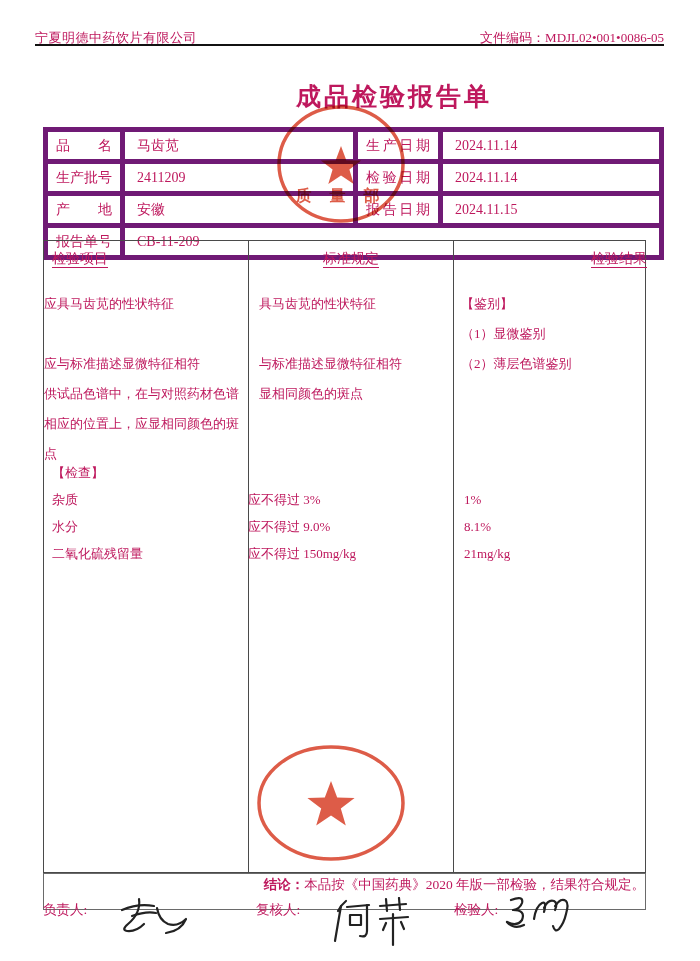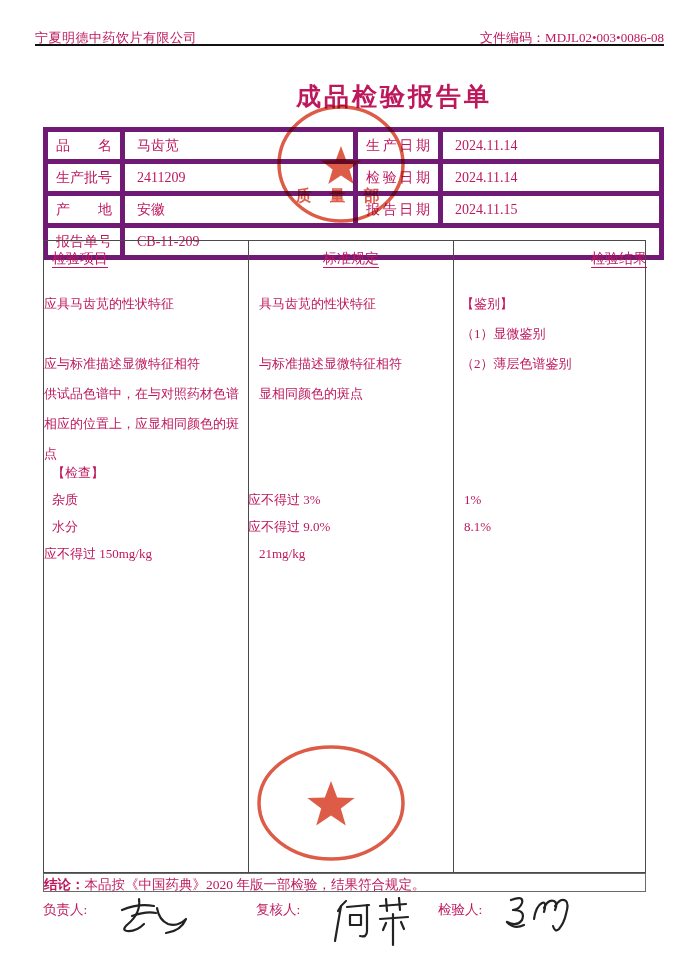--- a/index.html
+++ b/index.html
@@ -36,43 +36,43 @@
   .t2-head.h3{left:410px;width:193px;text-align:right;}
   .t2-grid{position:absolute;left:0;width:603px;display:grid;grid-template-columns:204px 205px 194px;}
   .t2-grid.ga{top:48px;grid-auto-rows:30px;}
   .t2-grid.gb{top:218px;grid-auto-rows:27px;}
   .t2-grid>div{font-size:13px;line-height:inherit;display:flex;align-items:center;white-space:nowrap;overflow:hidden;}
   .t2-grid>div.c1{padding-left:8px;}
   .t2-grid>div.c2{padding-left:0;}
   .t2-grid>div.c3{padding-left:11px;}
   
   .conclusion{
-    position:absolute;left:43px;top:873px;width:603px;height:19px;box-sizing:border-box;
-    border:1px solid #6a6a6a;font-size:13.5px;line-height:21px;padding-left:0;white-space:nowrap;
+    position:absolute;left:43px;top:873px;width:603px;height:37px;box-sizing:border-box;
+    border:1px solid #6a6a6a;font-size:13.5px;line-height:21px;padding-left:20px;white-space:nowrap;text-align:right;
   }
   .conclusion .b{font-weight:bold;}
   
   .sig-label{position:absolute;top:901px;font-size:13.5px;}
-  .sl1{left:43px;} .sl2{left:256px;} .sl3{left:438px;}
+  .sl1{left:43px;} .sl2{left:256px;} .sl3{left:454px;}
   .sig-svg{position:absolute;}
   .sig-svg path{stroke:#222;stroke-width:2.2;fill:none;stroke-linecap:round;stroke-linejoin:round;}
   
   .stamp{position:absolute;mix-blend-mode:multiply;opacity:.88;}
   .stamp *{fill:none;}
   .stamp .ring{stroke:#d9452e;stroke-width:3.5;}
   .stamp .star{fill:#d9452e;stroke:none;}
   .stamp text{fill:#d9452e;stroke:none;font-weight:bold;font-family:"Liberation Serif","DejaVu Serif",serif;}
 </style>
 </head>
 <body>
 
 <div class="page">
 
   <div class="hdr-company">宁夏明德中药饮片有限公司</div>
-  <div class="hdr-code">文件编码：MDJL02•003•0086-08</div>
+  <div class="hdr-code">文件编码：MDJL02•001•0086-05</div>
   <div class="hdr-rule"></div>
 
   <div class="doc-title">成品检验报告单</div>
 
   <table class="info-table">
     <colgroup>
         <col style="width:64px">
         <col style="width:233px">
         <col style="width:85px">
         <col style="width:221px">
@@ -133,20 +133,21 @@
     <div class="t2-grid gb">
       <div class="c1">【检查】</div>
       <div class="c2"></div>
       <div class="c3"></div>
       <div class="c1">杂质</div>
       <div class="c2">应不得过 3%</div>
       <div class="c3">1%</div>
       <div class="c1">水分</div>
       <div class="c2">应不得过 9.0%</div>
       <div class="c3">8.1%</div>
+      <div class="c1">二氧化硫残留量</div>
       <div class="c2">应不得过 150mg/kg</div>
       <div class="c3">21mg/kg</div>
     </div>
   </div>
 
   <div class="conclusion">
     <span class="b">结论：</span><span>本品按《中国药典》2020 年版一部检验，结果符合规定。</span>
   </div>
 
   <div class="sig-label sl1">负责人:</div>

